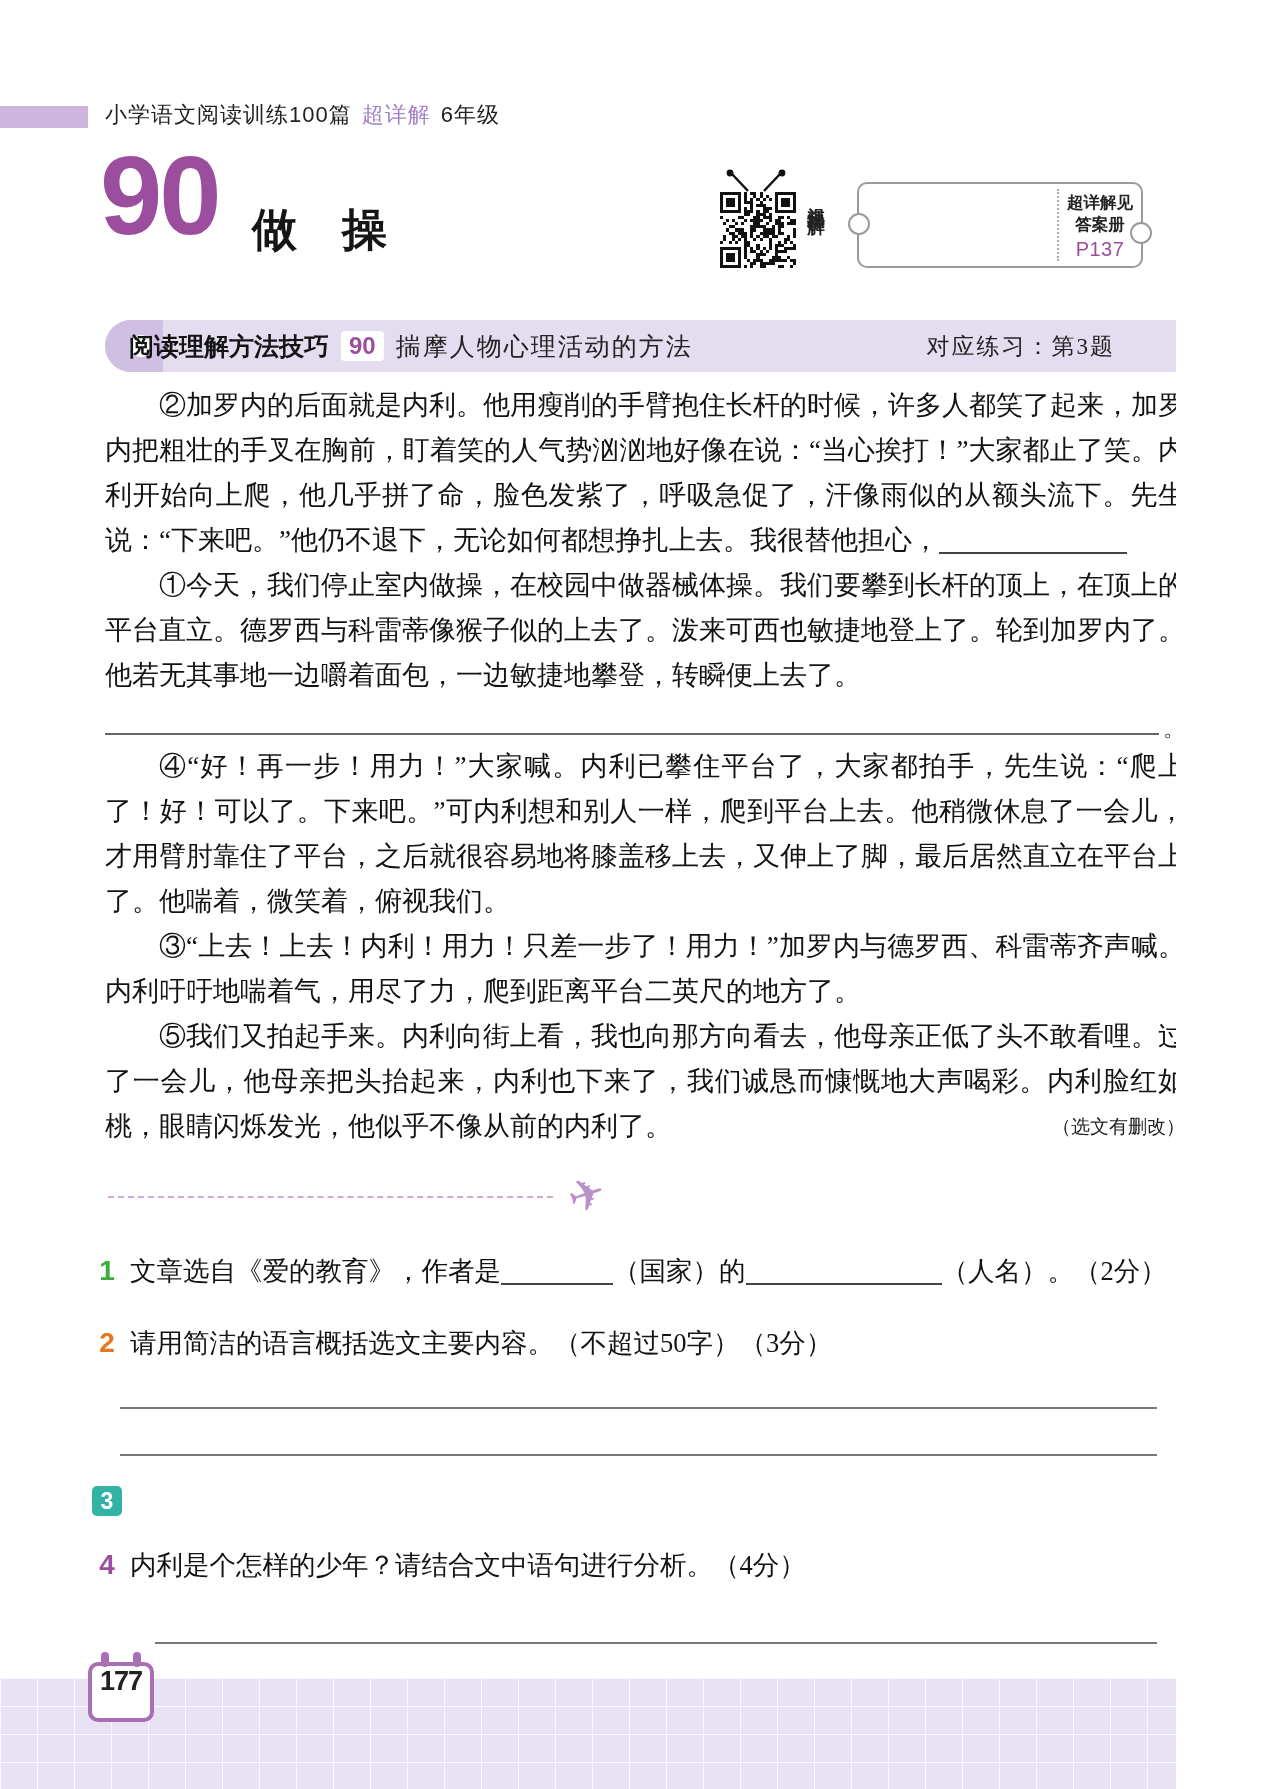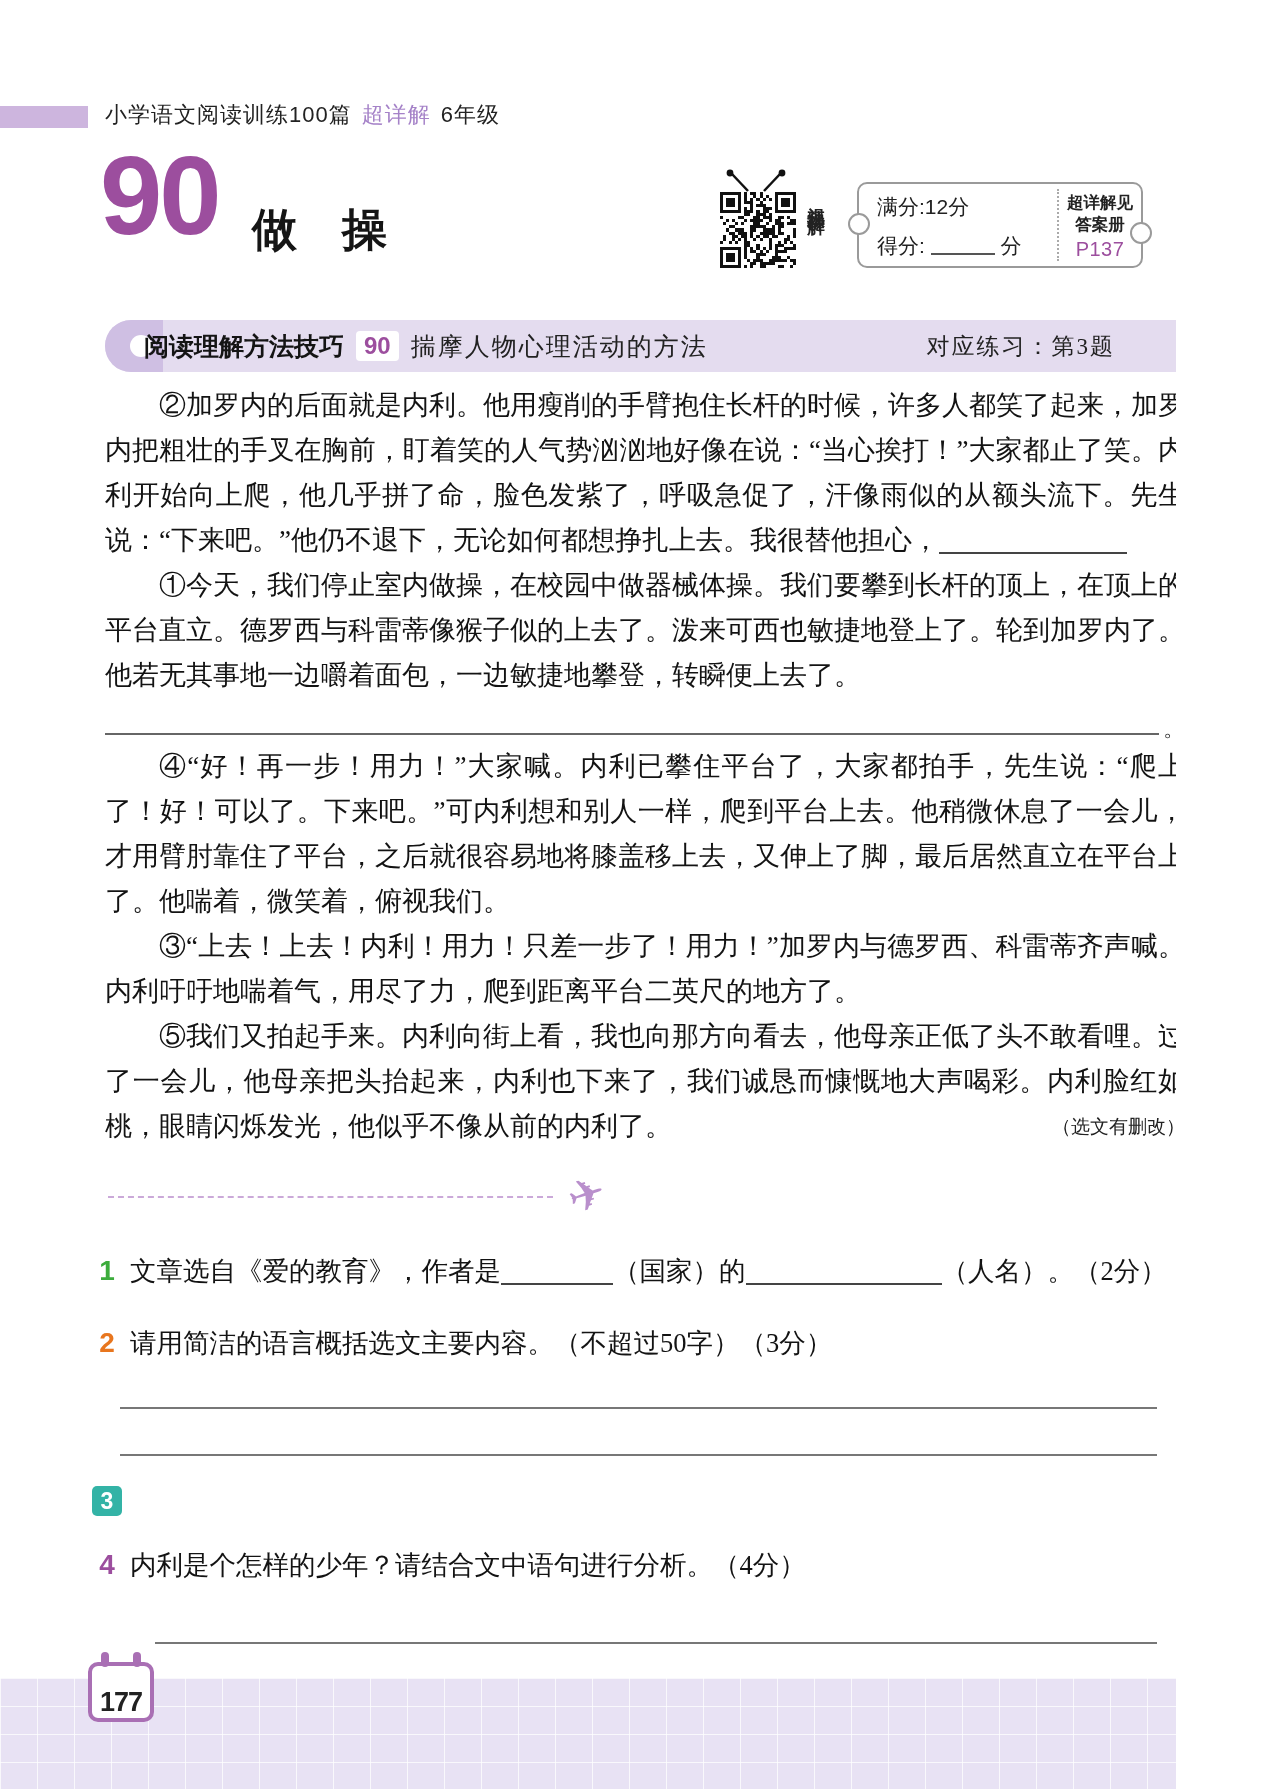--- a/index.html
+++ b/index.html
@@ -37,21 +37,21 @@
   .ticket-divider{position:absolute;left:198px;top:5px;bottom:5px;border-left:2px dotted #aaa;}
   .ticket-right{position:absolute;left:202px;right:2px;top:7px;text-align:center;
                 font-size:16.5px;font-weight:700;line-height:1.35;color:#222;}
   .see-page{color:#9C4E9E;font-size:20px;font-weight:400;letter-spacing:.5px;}
 
   
   .banner{position:absolute;left:105px;top:320px;width:1080px;height:52px;background:#E4DCEF;
           border-radius:26px 8px 8px 26px;display:flex;align-items:center;}
   .banner-cap{position:absolute;left:0;top:0;bottom:0;width:58px;background:#CFBFE3;border-radius:26px 0 0 26px;}
   .banner-dot{position:absolute;left:25px;top:15px;width:22px;height:22px;border-radius:50%;background:#fff;}
-  .banner-prefix{margin-left:39px;font-size:25px;font-weight:800;color:#141414;z-index:1;}
+  .banner-prefix{margin-left:24px;font-size:25px;font-weight:800;color:#141414;z-index:1;}
   .banner-num-box{background:#fff;color:#9C4E9E;font-weight:800;font-size:24px;
                   padding:1px 8px;border-radius:4px;margin:0 12px;}
   .banner-method{font-family:Liberation Sans, sans-serif;font-size:25px;color:#222;letter-spacing:2px;}
   .banner-practice{margin-left:auto;margin-right:70px;font-family:"Liberation Serif",serif;
                    font-size:23px;color:#222;letter-spacing:2px;}
 
   
   .passage{position:absolute;left:105px;top:383px;width:1080px;font-family:"Liberation Serif",serif;
            font-size:27px;line-height:45px;color:#131313;text-align:justify;}
   .passage p{margin:0;text-indent:2em;}
@@ -82,21 +82,21 @@
   .q-tag{font-size:22.5px;letter-spacing:1px;}
   .answer-line{height:45px;border-bottom:2px solid #777;margin-left:28px;margin-right:30px;}
   .answer-line.last{margin-left:63px;height:58px;}
 
   
   .footer-band{position:absolute;left:0;top:1678px;width:1287px;height:111px;background:#E8E2F4;
      background-image:linear-gradient(rgba(255,255,255,.75) 1.5px,transparent 1.5px),
                       linear-gradient(90deg,rgba(255,255,255,.75) 1.5px,transparent 1.5px);
      background-size:37px 28px;}
   .cal{position:absolute;left:88px;top:1662px;width:58px;height:52px;background:#fff;
-       border:4px solid #A96FB4;border-radius:10px;display:flex;align-items:flex-end;justify-content:center;}
+       border:4px solid #A96FB4;border-radius:10px;display:flex;align-items:flex-start;justify-content:center;}
   .cal-ring{position:absolute;top:-14px;width:8px;height:15px;background:#A96FB4;border-radius:4px;}
   .cal-ring.r1{left:9px;} .cal-ring.r2{right:9px;}
   .cal-num{font-family:"Liberation Sans",sans-serif;font-weight:700;font-size:27px;color:#222;letter-spacing:-1px;}
 </style>
 </head>
 <body>
 
 <div class="page">
 
   <div class="header-bar"></div>
@@ -331,28 +331,20 @@
         <rect x="23" y="24" width="1" height="1" fill="#111"></rect>
       </svg>
     <div class="video-label">视频讲解</div>
   </div>
 
   <div class="ticket">
     <div class="notch-mask-l"></div>
     <div class="notch notch-l"></div>
     <div class="notch-mask-r"></div>
     <div class="notch notch-r"></div>
-    <div class="ticket-left">
-      <div>满分:12分</div>
-      <div class="ticket-row2">
-        <span>得分:</span>
-        <span class="score-blank"></span>
-        <span>分</span>
-      </div>
-    </div>
     <div class="ticket-divider"></div>
     <div class="ticket-right">
       <div>超详解见</div>
       <div>答案册</div>
       <div class="see-page" style="color: rgb(156, 78, 158);">P137</div>
     </div>
   </div>
 
   <div class="banner">
     <div class="banner-cap"></div>

